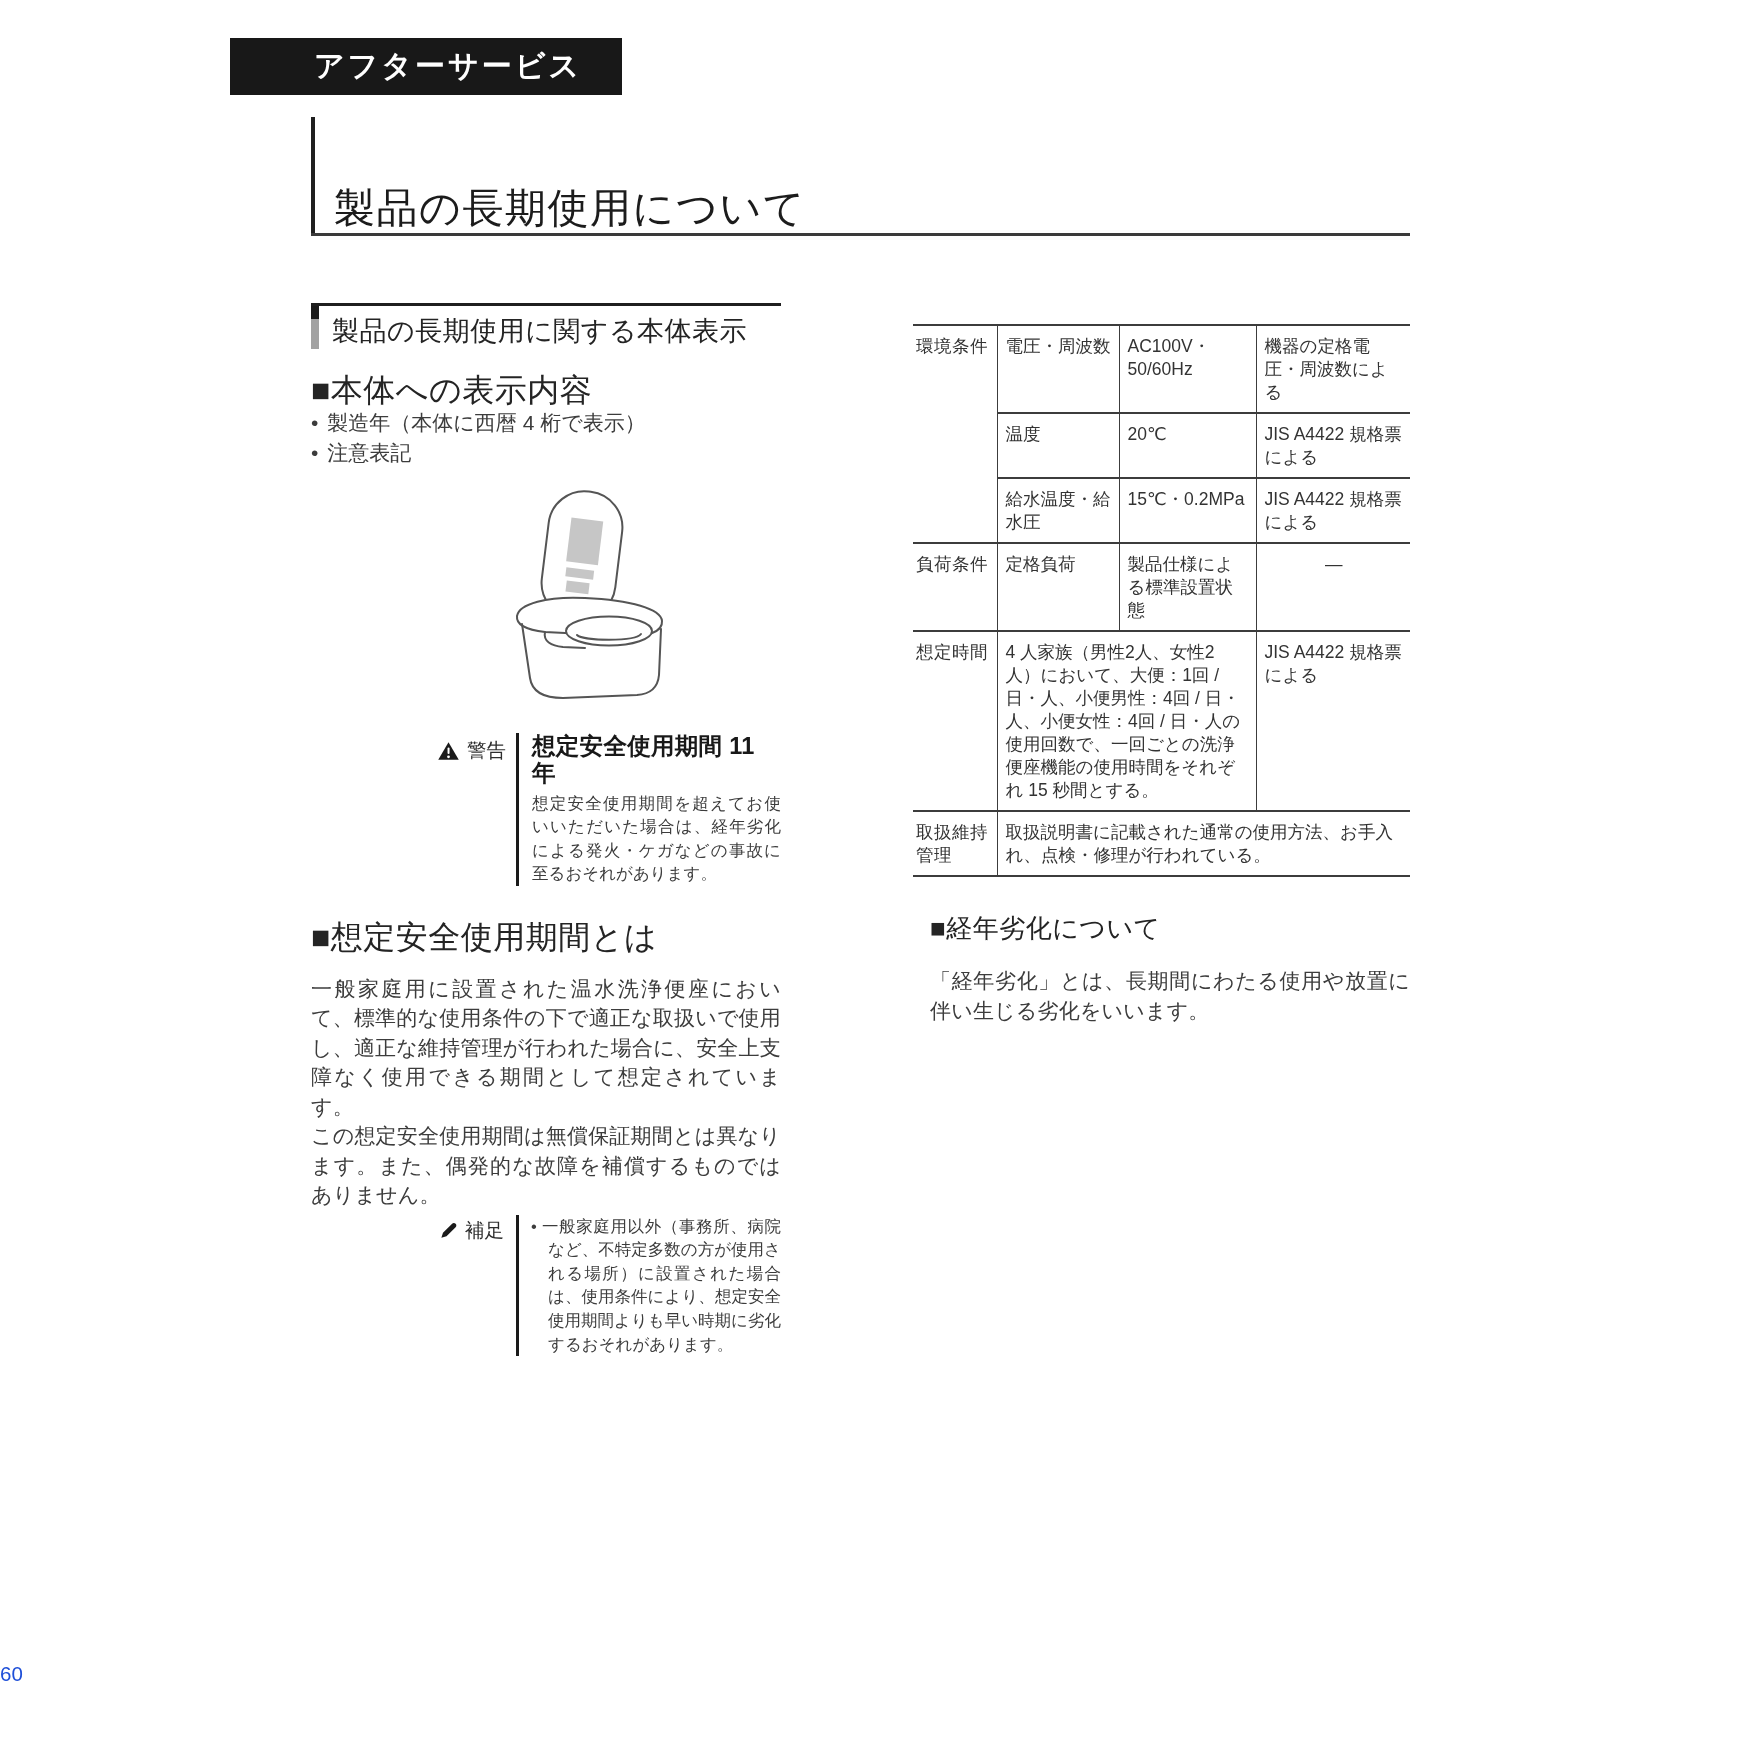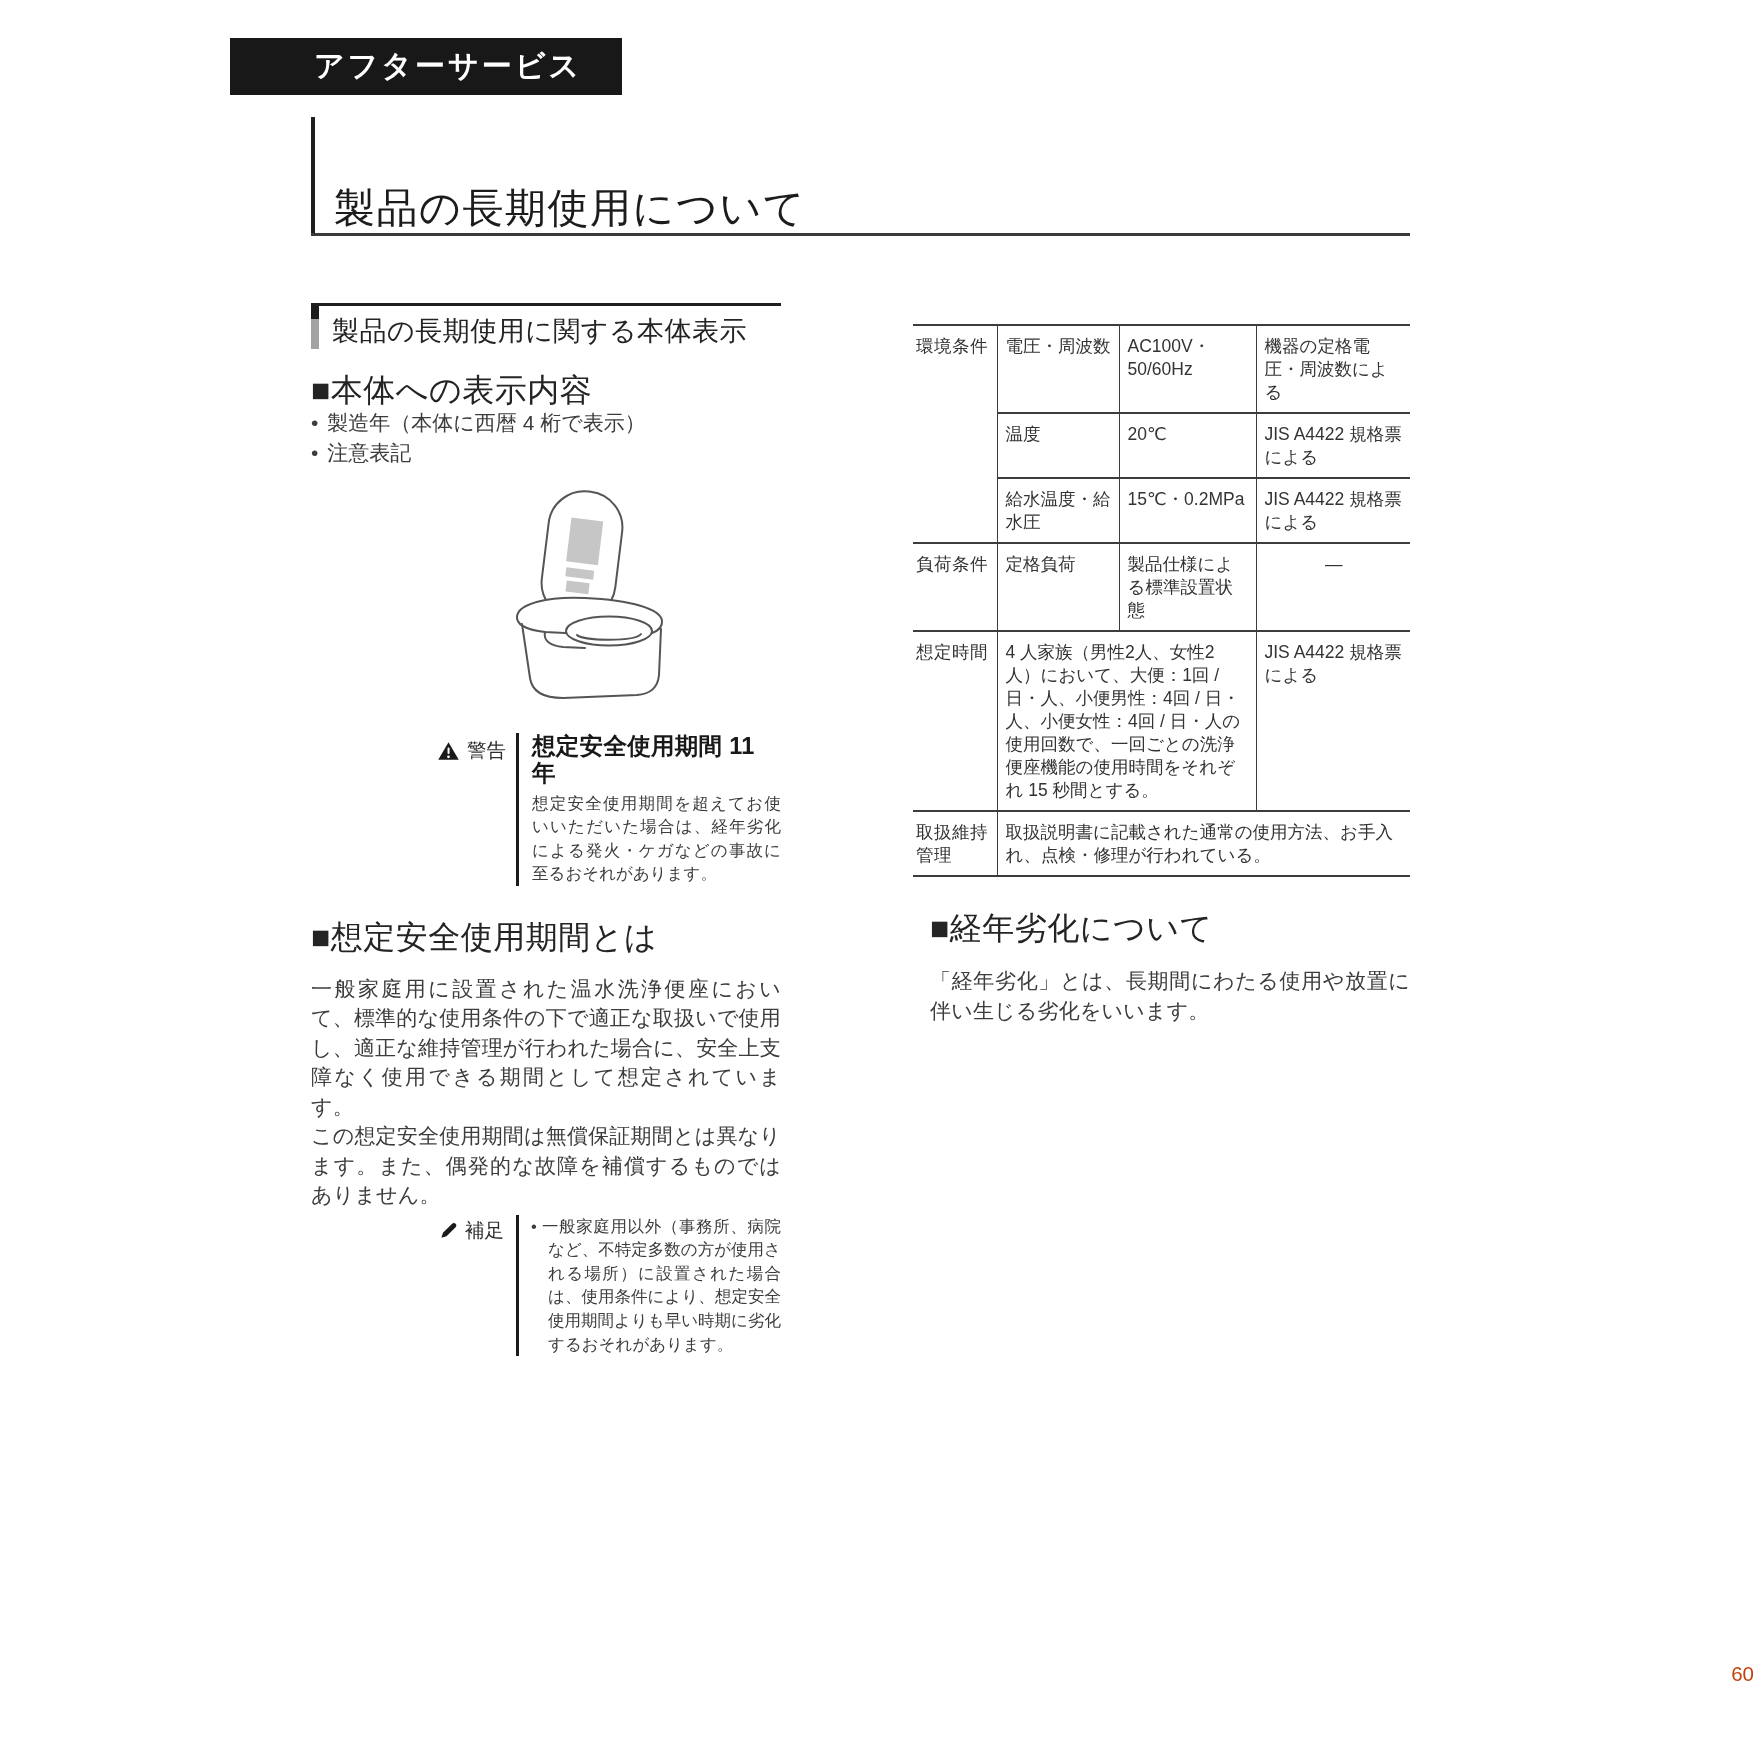--- a/index.html
+++ b/index.html
@@ -64,26 +64,26 @@
               font-size:17.5px;line-height:23px;color:#333333;}
   .spec-table td{vertical-align:top;padding:9px 7px 8px 8px;box-sizing:border-box;}
   .spec-table td.group{padding-left:3px;letter-spacing:0.5px;}
   .spec-table td.vb{border-left:1.5px solid #3c3c3c;}
   .spec-table tr.r-top td{border-top:2.5px solid #3c3c3c;}
   .spec-table tr.r-in td{border-top:2px solid #3c3c3c;}
   .spec-table tr.r-sep td{border-top:2px solid #3c3c3c;}
   .spec-table tr.r-last td{border-bottom:2.5px solid #3c3c3c;}
   .spec-table td.center{text-align:center;}
 
-  .aging-heading{margin:36px 0 0 17px;font-size:32px;color:#242424;letter-spacing:0.5px;line-height:31px;}
+  .aging-heading{margin:36px 0 0 17px;font-size:26px;color:#242424;letter-spacing:0.5px;line-height:31px;}
   .aging-p{margin:22px 0 0 17px;width:480px;font-size:21px;line-height:29.5px;
            text-align:justify;letter-spacing:0.2px;color:#3c3c3c;}
 
-  .page-number{position:absolute;top:1662px;left:0;width:100%;text-align:right;
-               font-size:20.5px;color:#c2410c;}
+  .page-number{position:absolute;top:1662px;left:0;width:100%;text-align:left;
+               font-size:20.5px;color:#1d4ed8;}
 </style>
 </head>
 <body>
 
 <div class="page">
 
   <div class="banner">
     <span>アフターサービス</span>
   </div>
 

